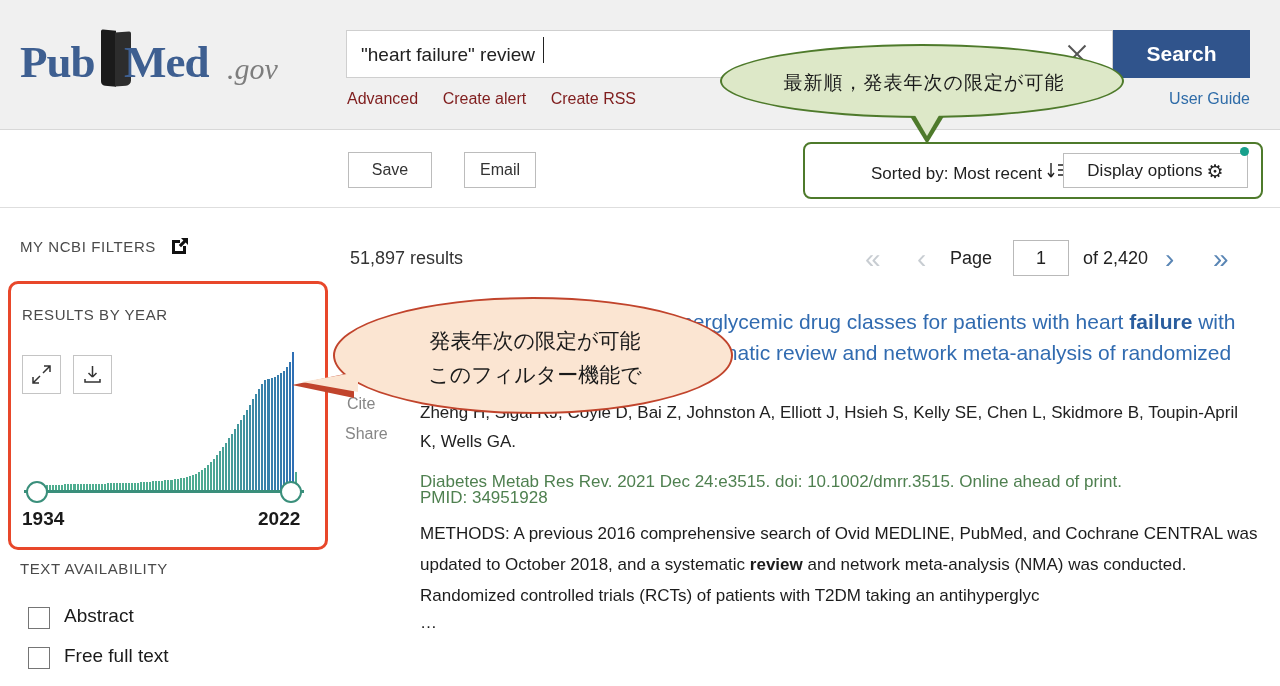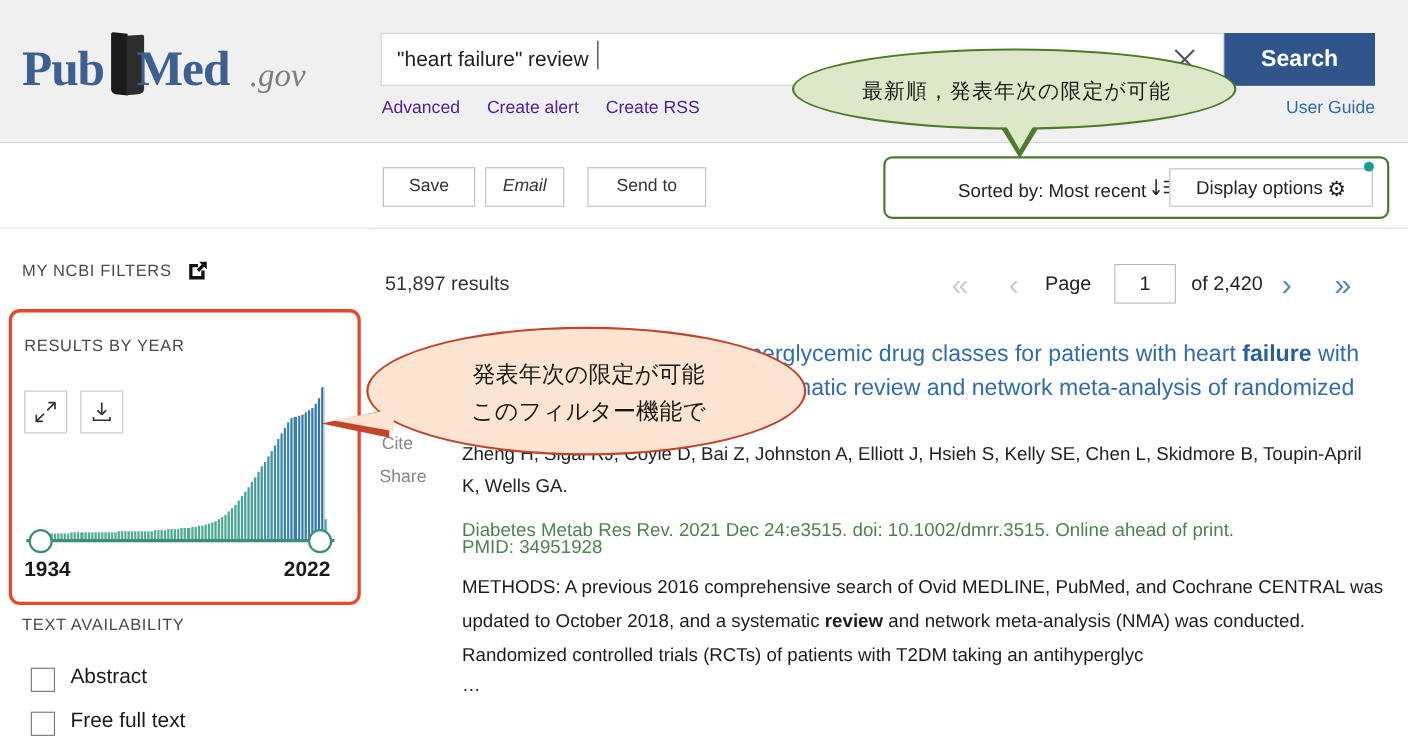--- a/index.html
+++ b/index.html
@@ -120,21 +120,21 @@
     font-weight: bold;
     cursor: pointer;
   }
 
   .hdr-links {
     position: absolute;
     left: 347px; top: 90px;
     font-size: 16px;
   }
   .hdr-links a {
-    color: #4c1d95;
+    color: #7f1d1d;
     text-decoration: none;
     margin-right: 20px;
     cursor: pointer;
   }
   .user-guide {
     position: absolute;
     right: 30px; top: 90px;
     font-size: 16px;
     color: #2f6ca8;
     text-decoration: none;
@@ -155,21 +155,21 @@
     top: 152px;
     height: 36px;
     background: #ffffff;
     border: 1px solid #bcbcbc;
     font-family: "Liberation Sans", sans-serif;
     font-size: 16px;
     color: #333;
     cursor: pointer;
   }
   .ab-save { left: 348px; width: 84px; }
-  .ab-email { left: 441px; width: 72px; font-style: italic; }
+  .ab-email { left: 464px; width: 72px; }
   .ab-sendto { left: 534px; width: 108px; }
 
   .sort-group {
     position: absolute;
     left: 803px; top: 142px;
     width: 460px; height: 57px;
     border: 2px solid #4e7a2b;
     border-radius: 8px;
     box-sizing: border-box;
     background: transparent;
@@ -570,21 +570,20 @@
       <a>Advanced</a>
       <a>Create alert</a>
       <a>Create RSS</a>
     </div>
     <a class="user-guide">User Guide</a>
   </div>
 
   <div class="actionbar"></div>
   <button class="ab-btn ab-save">Save</button>
   <button class="ab-btn ab-email">Email</button>
-  <button class="ab-btn ab-sendto">Send to</button>
 
   <div class="sort-group"></div>
   <div class="sorted-by">
     <span>Sorted by: Most recent</span>
     <span class="sort-arrow">
       <svg width="22" height="20" viewBox="0 0 22 20">
         <path d="M4 2 L4 16 M4 16 L1 12 M4 16 L7 12" stroke="#222" stroke-width="1.4" fill="none"></path>
         <path d="M11 4 H20 M11 9 H18 M11 14 H16" stroke="#222" stroke-width="1.4" fill="none"></path>
       </svg>
     </span>

